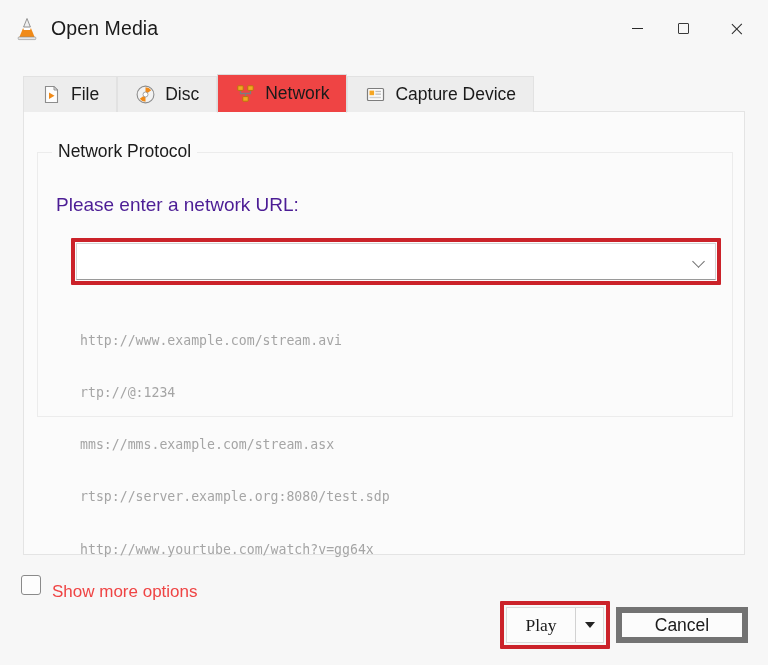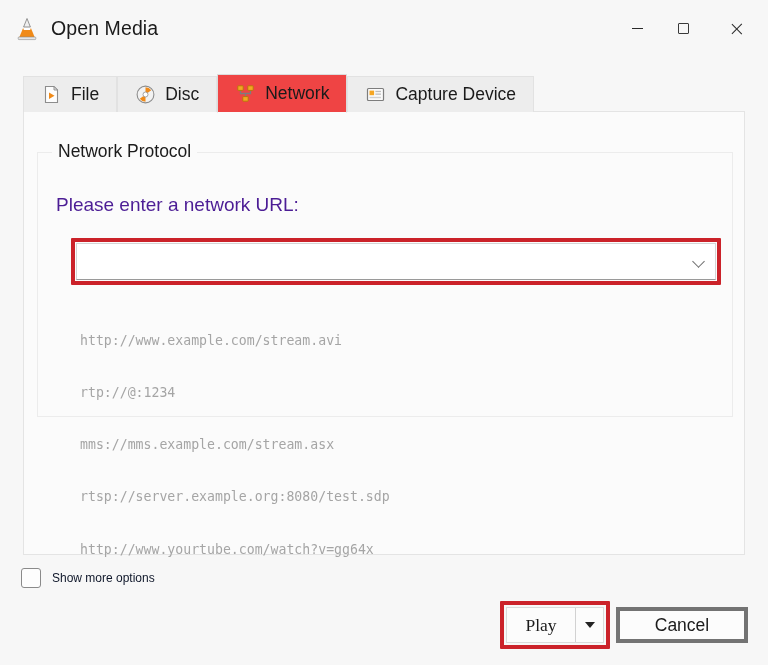--- a/index.html
+++ b/index.html
@@ -255,23 +255,24 @@
   .checkbox {
     width: 20px;
     height: 20px;
     border: 1.4px solid #8a8a8a;
     border-radius: 3px;
     background: #fdfdfd;
     box-sizing: border-box;
     flex: none;
   }
   .checkbox-label {
-    font-size: 12px;
-    color: #0f172a;
+    font-size: 17px;
+    color: #ef4444;
     white-space: nowrap;
+    margin-top: 14px;
   }
 
   .play-highlight {
     position: absolute;
     left: 500px;
     top: 601px;
     width: 110px;
     height: 48px;
     border: 4px solid #cb2229;
     box-sizing: border-box;
@@ -311,21 +312,21 @@
     border-right: 5px solid transparent;
     border-top: 6px solid #242424;
   }
   .cancel-button {
     position: absolute;
     left: 616px;
     top: 607px;
     width: 132px;
     height: 36px;
     background: #fcfcfc;
-    border: 4px solid #737373;
+    border: 6px solid #737373;
     box-sizing: border-box;
     display: flex;
     align-items: center;
     justify-content: center;
     font-size: 17.5px;
     color: #1b1b1b;
   }
 </style>
 </head>
 <body>

